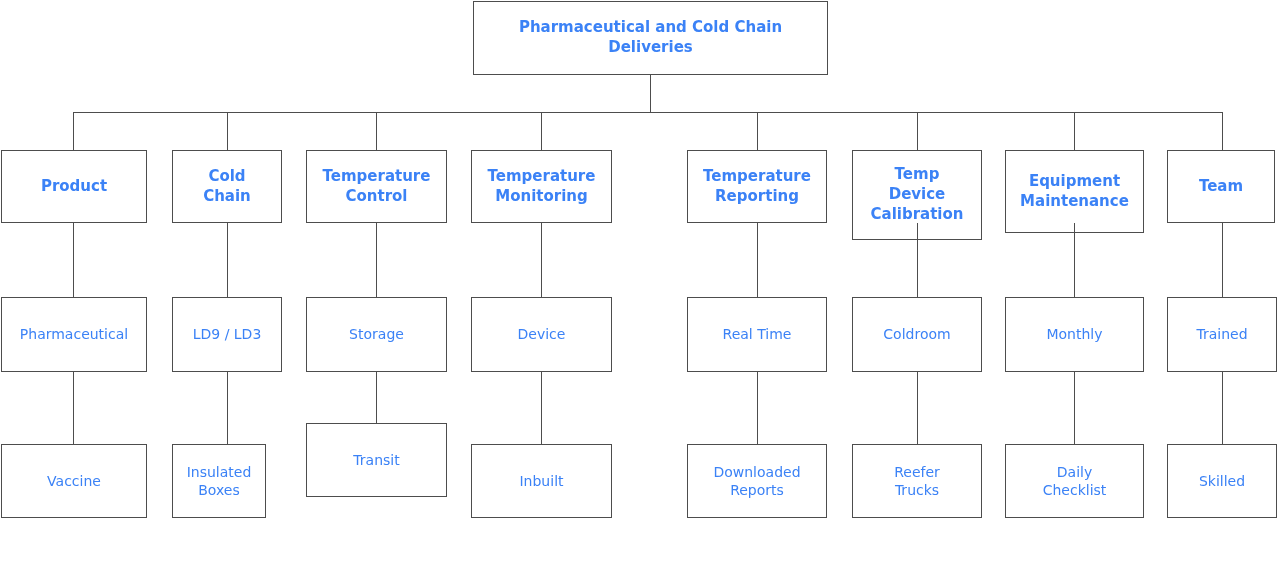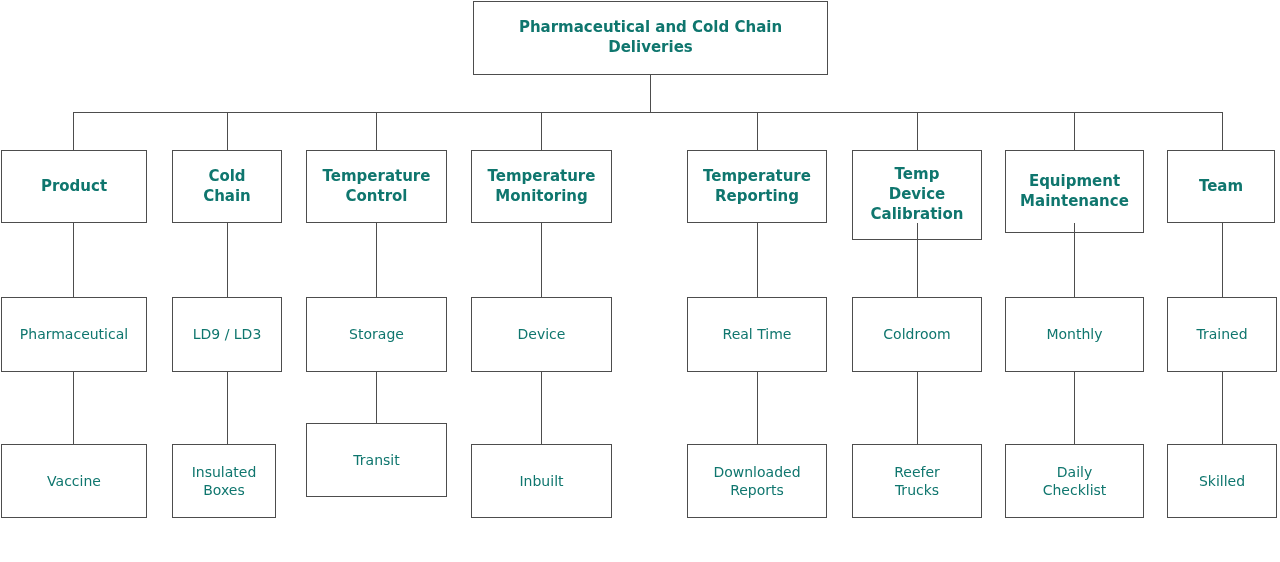--- a/index.html
+++ b/index.html
@@ -6,21 +6,21 @@
     margin: 0;
     padding: 0;
     background: #ffffff;
   }
   .canvas {
     position: relative;
     width: 1280px;
     height: 562px;
     background: #ffffff;
     font-family: "DejaVu Sans", "Liberation Sans", sans-serif;
-    color: #0f766e;
+    color: #3b82f6;
     overflow: hidden;
   }
   .node {
     position: absolute;
     box-sizing: border-box;
     background: #ffffff;
     border: 1.5px solid #4d4d4d;
     display: flex;
     align-items: center;
     justify-content: center;
@@ -76,21 +76,21 @@
   <div class="line v" style="left:227px;top:112px;height:38px"></div>
   <div class="node header" style="left:172px;top:150px;width:110px;height:73px">
     <span class="lbl">Cold
 Chain</span>
   </div>
   <div class="line v" style="left:227px;top:223px;height:74px"></div>
   <div class="node leaf" style="left:172px;top:297px;width:110px;height:75px">
     <span class="lbl">LD9 / LD3</span>
   </div>
   <div class="line v" style="left:227px;top:372px;height:72px"></div>
-  <div class="node leaf" style="left:172px;top:444px;width:104px;height:74px">
+  <div class="node leaf" style="left:172px;top:444px;width:94px;height:74px">
     <span class="lbl">Insulated
 Boxes</span>
   </div>
 
   <div class="line v" style="left:376px;top:112px;height:38px"></div>
   <div class="node header" style="left:306px;top:150px;width:141px;height:73px">
     <span class="lbl">Temperature
 Control</span>
   </div>
   <div class="line v" style="left:376px;top:223px;height:74px"></div>

